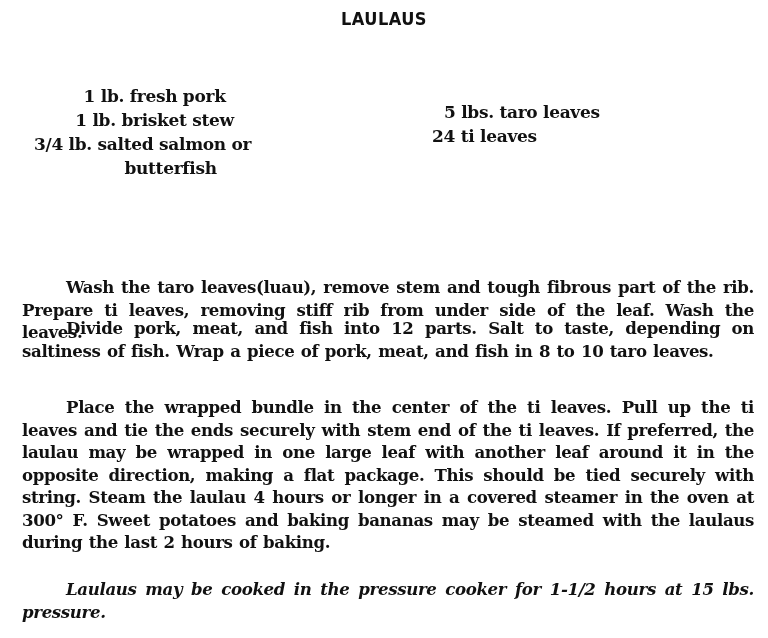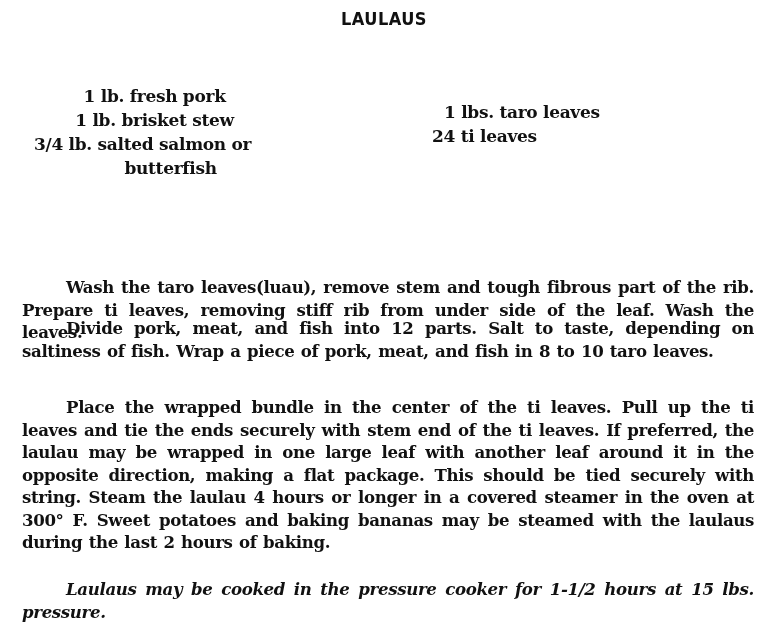--- a/index.html
+++ b/index.html
@@ -41,21 +41,21 @@
   <div class="title">LAULAUS</div>
 
   <div class="ing ing-left">
     <span class="ing-row" style="padding-left:24px">1 lb. fresh pork</span>
     <span class="ing-row" style="padding-left:24px">1 lb. brisket stew</span>
     <span class="ing-row" style="padding-left:0px">3/4 lb. salted salmon or</span>
     <span class="ing-row" style="padding-left:56px">butterfish</span>
   </div>
 
   <div class="ing ing-right">
-    <span class="ing-row" style="padding-left:12px">1 lbs. taro leaves</span>
+    <span class="ing-row" style="padding-left:12px">5 lbs. taro leaves</span>
     <span class="ing-row" style="padding-left:0px">24 ti leaves</span>
   </div>
 
   <p class="p p1"><span class="indent"></span><span>Wash the taro leaves(luau), remove stem and tough fibrous part of the rib. Prepare ti leaves, removing stiff rib from under side of the leaf. Wash the leaves.</span></p>
   <p class="p p2"><span class="indent"></span><span>Divide pork, meat, and fish into 12 parts. Salt to taste, depending on saltiness of fish. Wrap a piece of pork, meat, and fish in 8 to 10 taro leaves.</span></p>
   <p class="p p3"><span class="indent"></span><span>Place the wrapped bundle in the center of the ti leaves. Pull up the ti leaves and tie the ends securely with stem end of the ti leaves. If preferred, the laulau may be wrapped in one large leaf with another leaf around it in the opposite direction, making a flat package. This should be tied securely with string. Steam the laulau 4 hours or longer in a covered steamer in the oven at 300° F. Sweet potatoes and baking bananas may be steamed with the laulaus during the last 2 hours of baking.</span></p>
   <p class="p p4"><span class="indent"></span><span>Laulaus may be cooked in the pressure cooker for 1-1/2 hours at 15 lbs. pressure.</span></p>
 </div>
 
 </body></html>

